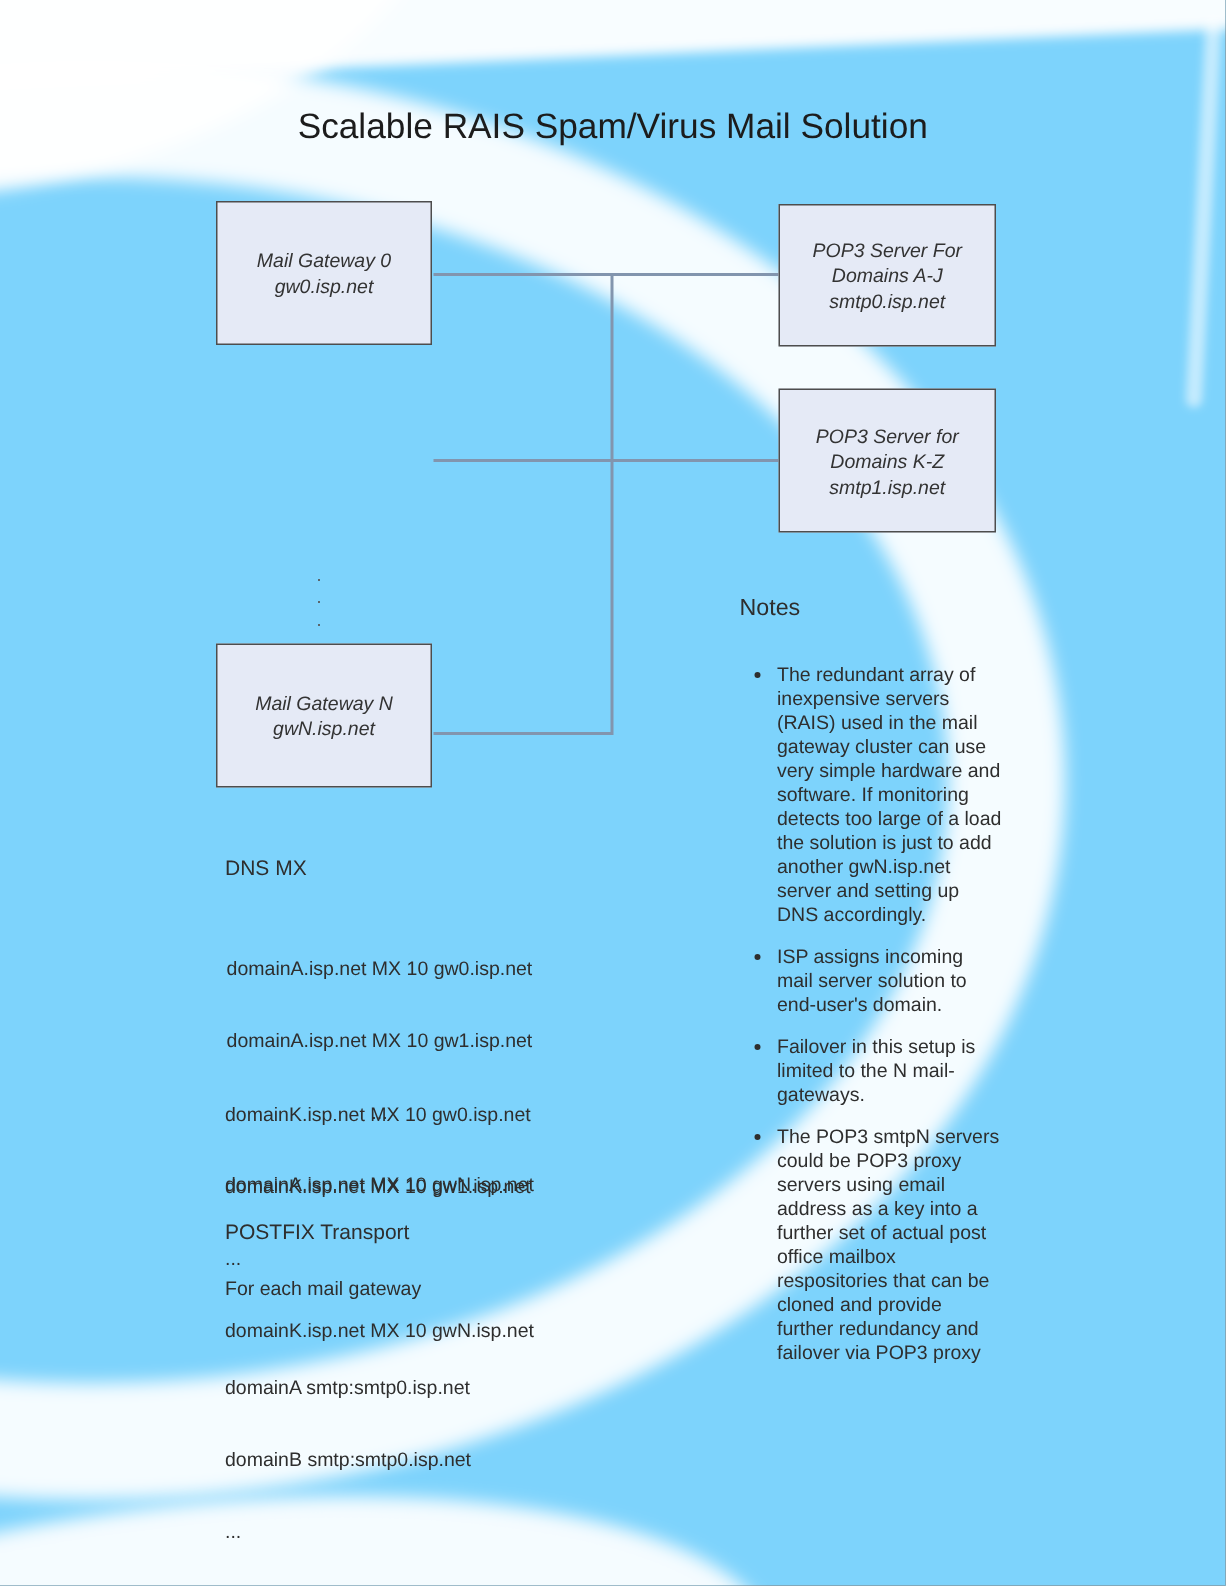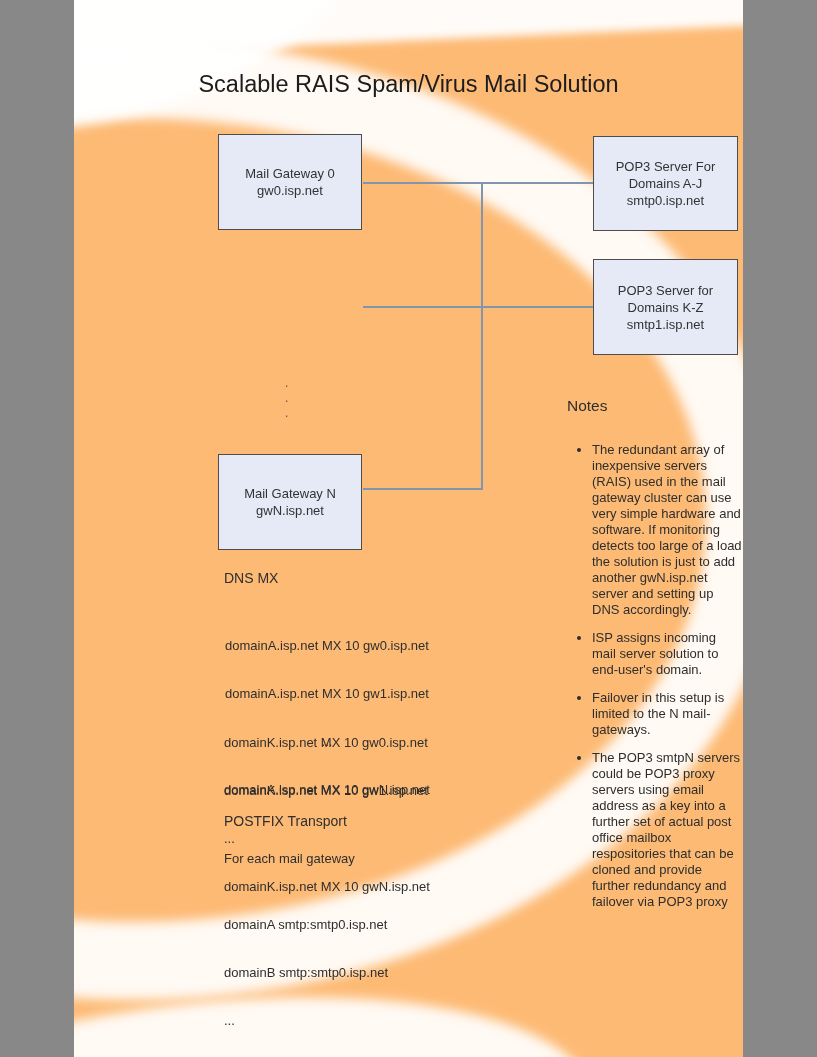--- a/index.html
+++ b/index.html
@@ -1,20 +1,20 @@
 <!DOCTYPE html>
 <html><head>
 <meta charset="utf-8">
 <style>
   html,body{margin:0;padding:0;background:#888;}
   .page{
     position:relative;
-    width:669px;height:1057px;
+    width:817px;height:1057px;
     margin:0 auto;
-    background:#fdba74;
+    background:#7dd3fc;
     overflow:hidden;
     font-family:"Liberation Sans", sans-serif;
     color:#333;
   }
   
   .decor{position:absolute;inset:0;z-index:0;}
   .swirl-ring{
     position:absolute;left:-590px;top:40px;width:1300px;height:960px;
     box-sizing:border-box;border:78px solid rgba(255,255,255,0.92);
     border-radius:50%;filter:blur(6px);
@@ -42,25 +42,25 @@
   
   .content{position:absolute;inset:0;z-index:1;}
   .title{
     position:absolute;top:71px;left:0;right:0;
     text-align:center;font-size:23.5px;color:#1c1c1c;
   }
   .node{
     position:absolute;box-sizing:border-box;
     background:#e5eaf6;border:1.6px solid #4d4d4d;
     display:flex;flex-direction:column;justify-content:center;align-items:center;
-    text-align:center;font-size:13px;line-height:17px;color:#333;
+    text-align:center;font-size:13px;line-height:17px;color:#333;font-style:italic;
   }
   #gw0{left:144px;top:134px;width:144px;height:96px;}
   #gw1{left:144px;top:258px;width:144px;height:97px;}
-  #gwN{left:144px;top:454px;width:144px;height:96px;}
+  #gwN{left:144px;top:429px;width:144px;height:96px;}
   #pop0{left:519px;top:136px;width:145px;height:95px;}
   #pop1{left:519px;top:259px;width:145px;height:96px;}
   .connector{position:absolute;background:#8295ae;}
   #conn-h1{left:289px;top:182px;width:230px;height:2px;}
   #conn-h2{left:289px;top:306px;width:230px;height:2px;}
   #conn-v{left:407px;top:182px;width:2px;height:308px;}
   #conn-h3{left:289px;top:488px;width:119px;height:2px;}
   .vdots{
     position:absolute;left:211px;top:376px;
     font-size:12px;line-height:15px;color:#555;text-align:center;

